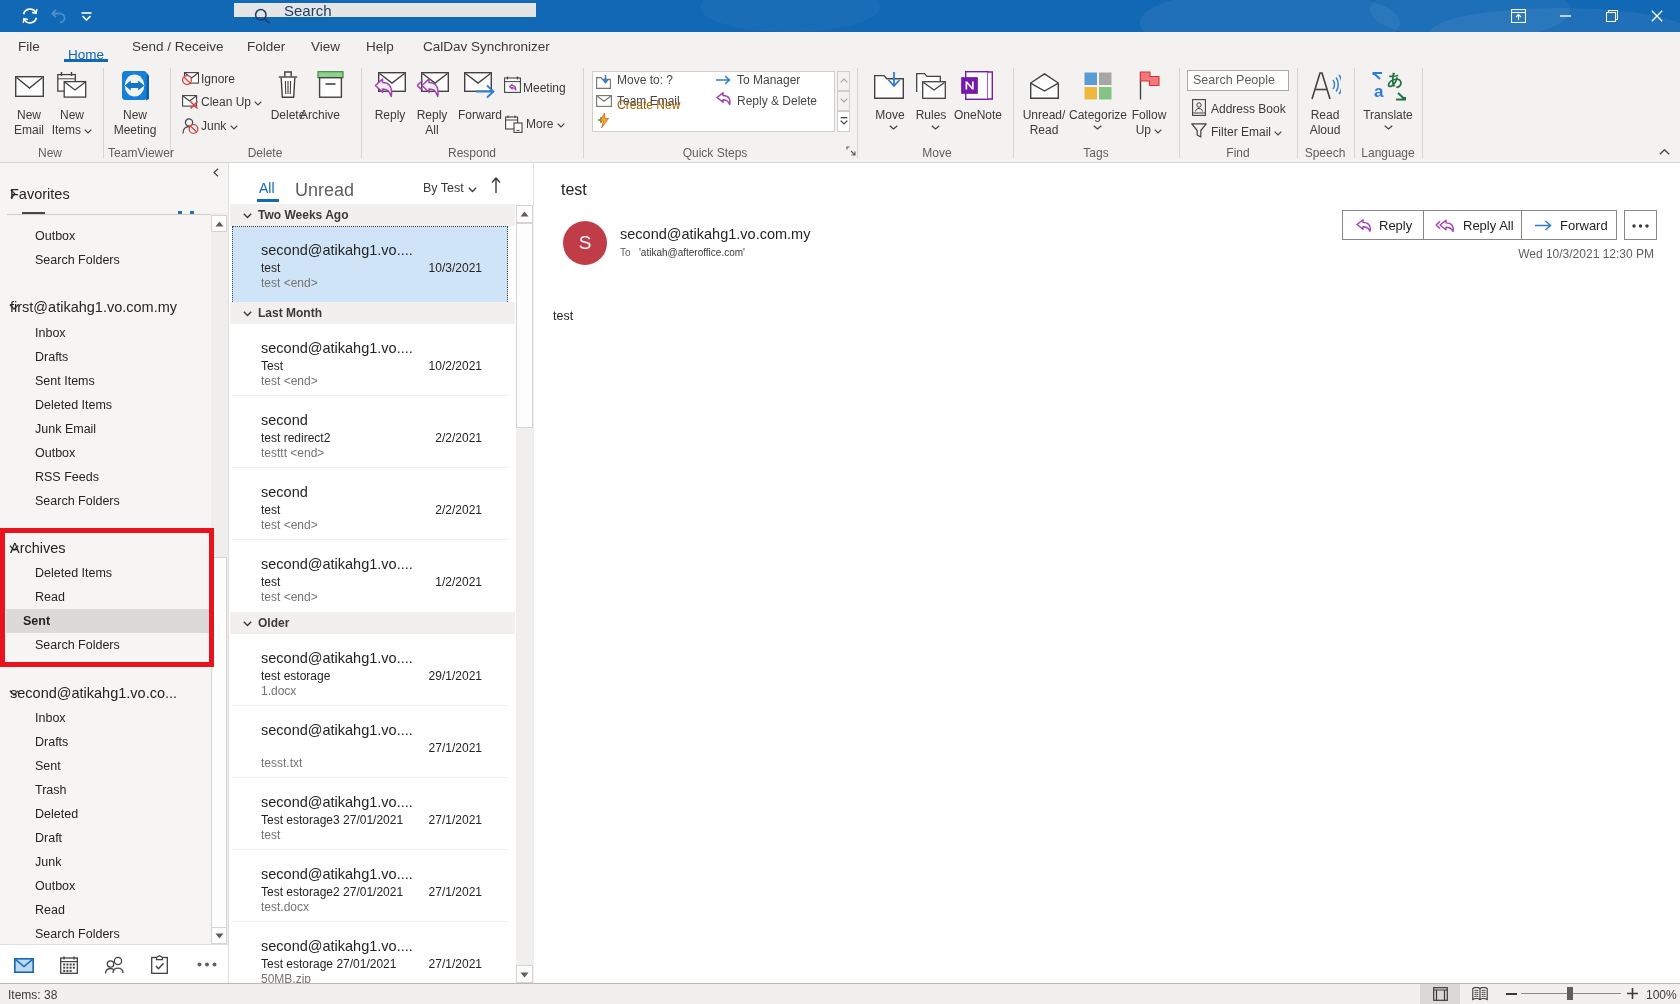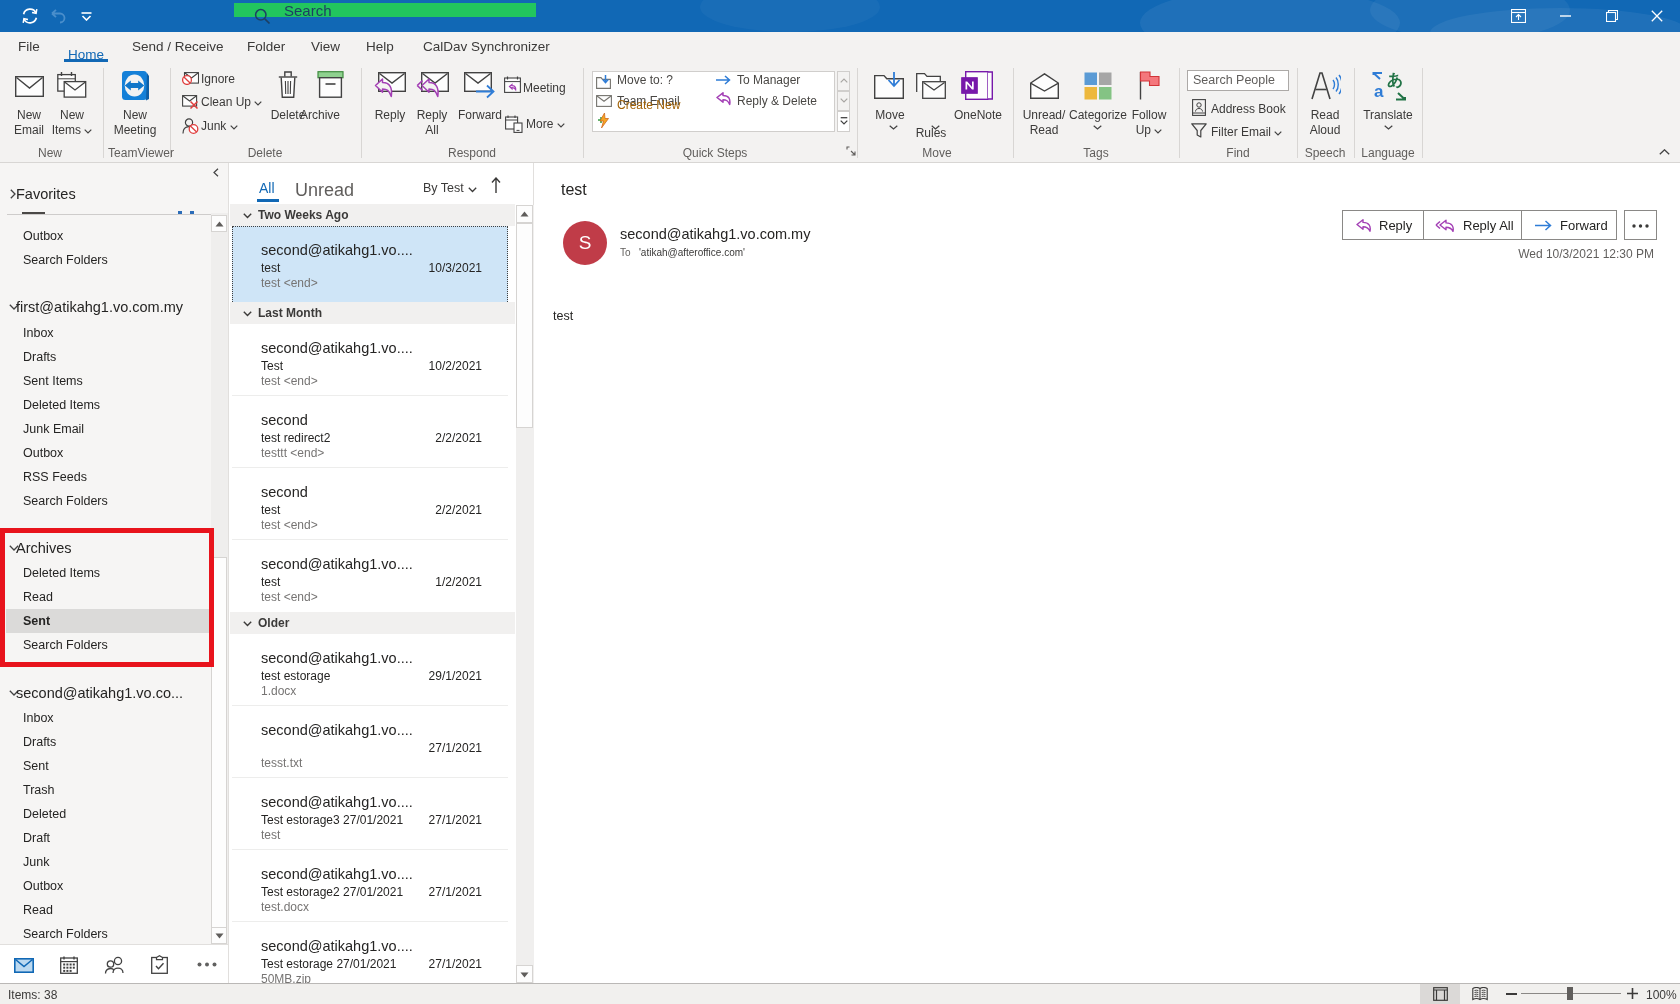--- a/index.html
+++ b/index.html
@@ -1,38 +1,38 @@
 <!DOCTYPE html>
 <html><head>
 <meta charset="utf-8">
 <style>
 *{margin:0;padding:0;box-sizing:border-box}
 html,body{width:1680px;height:1004px;overflow:hidden}
 body{position:relative;font-family:"Liberation Sans",sans-serif;background:#fff;color:#252423}
 .abs{position:absolute}
 
 #titlebar{position:absolute;left:0;top:0;width:1680px;height:32px;background:#1168b5;overflow:hidden}
-#searchbox{position:absolute;left:234px;top:3px;width:302px;height:14px;background:#22c55e;display:flex;align-items:center}
+#searchbox{position:absolute;left:234px;top:3px;width:302px;height:14px;background:#e5e5e5;display:flex;align-items:center}
 #searchbox .stxt{color:#1d3f63;font-size:15px;margin-left:50px}
 
 #tabs{position:absolute;left:0;top:32px;width:1680px;height:30px;background:#f3f2f1}
 .tab{position:absolute;top:0;height:30px;line-height:30px;font-size:13.5px;color:#3b3a39}
 
 #ribbon{position:absolute;left:0;top:62px;width:1680px;height:101px;background:#f3f2f1;border-bottom:1px solid #d8d6d4}
 .gsep{position:absolute;top:6px;height:90px;width:1px;background:#d8d6d4}
 .glabel{position:absolute;top:84px;height:16px;font-size:12px;color:#605e5c;text-align:center}
 .btnlabel{position:absolute;font-size:12px;color:#3b3a39;text-align:center;line-height:15px}
 .smalltxt{position:absolute;font-size:12px;color:#3b3a39;white-space:nowrap}
 
 #folderpane{position:absolute;left:0;top:163px;width:229px;height:820px;background:#f6f5f4;border-right:1px solid #e1dfdd}
 #listpane{position:absolute;left:230px;top:163px;width:304px;height:820px;background:#fff;border-right:1px solid #e1dfdd}
 #readpane{position:absolute;left:535px;top:163px;width:1145px;height:820px;background:#fff}
 
-.frow{position:absolute;left:0;width:210px;height:24px;line-height:24px;font-size:12.5px;color:#252423;padding-left:23px;white-space:nowrap;overflow:hidden}
-.fhead{position:absolute;left:0;width:210px;height:26px;line-height:26px;font-size:14.5px;color:#252423;padding-left:16px;white-space:nowrap;overflow:hidden}
+.frow{position:absolute;left:12px;width:210px;height:24px;line-height:24px;font-size:12.5px;color:#252423;padding-left:23px;white-space:nowrap;overflow:hidden}
+.fhead{position:absolute;left:0;width:210px;height:26px;line-height:26px;font-size:14.5px;color:#252423;padding-left:10px;white-space:nowrap;overflow:hidden}
 
 .lgroup{position:absolute;left:0;width:285px;height:22px;background:#f1f0ef;font-size:12px;font-weight:bold;color:#3b3a39;line-height:22px}
 .litem{position:absolute;left:2px;width:276px;height:88px}
 .lsender{position:absolute;left:29px;top:16px;font-size:14.5px;color:#252423;white-space:nowrap}
 .lsubj{position:absolute;left:29px;top:35px;font-size:12px;color:#252423;white-space:nowrap}
 .ldate{position:absolute;right:26px;top:35px;font-size:12px;color:#252423}
 .lprev{position:absolute;left:29px;top:50px;font-size:12px;color:#767473;white-space:nowrap}
 .lsep{position:absolute;left:2px;width:276px;height:1px;background:#ededec}
 
 #statusbar{position:absolute;left:0;top:983px;width:1680px;height:21px;background:#f1f0ee;border-top:1px solid #bab8b6;font-size:12px;color:#3b3a39}
@@ -265,21 +265,21 @@
     </svg>
   <div class="btnlabel" style="left:860px;top:46px;width:60px">Move</div>
   <svg class="abs" style="left:889px;top:63px" width="9" height="5" viewBox="0 0 9 5">
       <path d="M0.7 0.7 4.5 4 8.3 0.7" fill="none" stroke="#424242" stroke-width="1.2"></path>
     </svg>
   <svg class="abs" style="left:916px;top:10px" width="30" height="27" viewBox="0 0 30 27">
       <path d="M0.7 20 V1.6 H8.5 L11 4.4 H24.3 V9" fill="#fdfdfd" stroke="#424242" stroke-width="1.3"></path>
       <rect x="6.7" y="9.7" width="22.6" height="16.6" fill="#fdfdfd" stroke="#424242" stroke-width="1.3"></rect>
       <path d="M7.5 10.5 18 18 28.5 10.5" fill="none" stroke="#424242" stroke-width="1.3"></path>
     </svg>
-  <div class="btnlabel" style="left:901px;top:64px;width:60px">Rules</div>
+  <div class="btnlabel" style="left:901px;top:46px;width:60px">Rules</div>
   <svg class="abs" style="left:931px;top:63px" width="9" height="5" viewBox="0 0 9 5">
       <path d="M0.7 0.7 4.5 4 8.3 0.7" fill="none" stroke="#424242" stroke-width="1.2"></path>
     </svg>
   <svg class="abs" style="left:961px;top:9px" width="33" height="29" viewBox="0 0 33 29">
       <rect x="4.7" y="0.7" width="22" height="27.6" fill="#fdfdfd" stroke="#7719aa" stroke-width="1.4"></rect>
       <path d="M26.7 5 H32 M26.7 11 H32 M26.7 17 H32 M26.7 23 H32" stroke="#7719aa" stroke-width="1.2"></path>
       <path d="M26.7 1 H31.3 V28 H26.7" fill="#fdfdfd" stroke="#7719aa" stroke-width="1.4"></path>
       <rect x="0.7" y="6.7" width="15.6" height="15.6" fill="#7719aa" stroke="#7719aa"></rect>
       <path d="M4.5 18.5 V10.5 L6.2 10.5 11 16 11 10.5 12.7 10.5 12.7 18.5 11 18.5 6.2 13 6.2 18.5 Z" fill="#fff"></path>
     </svg>

